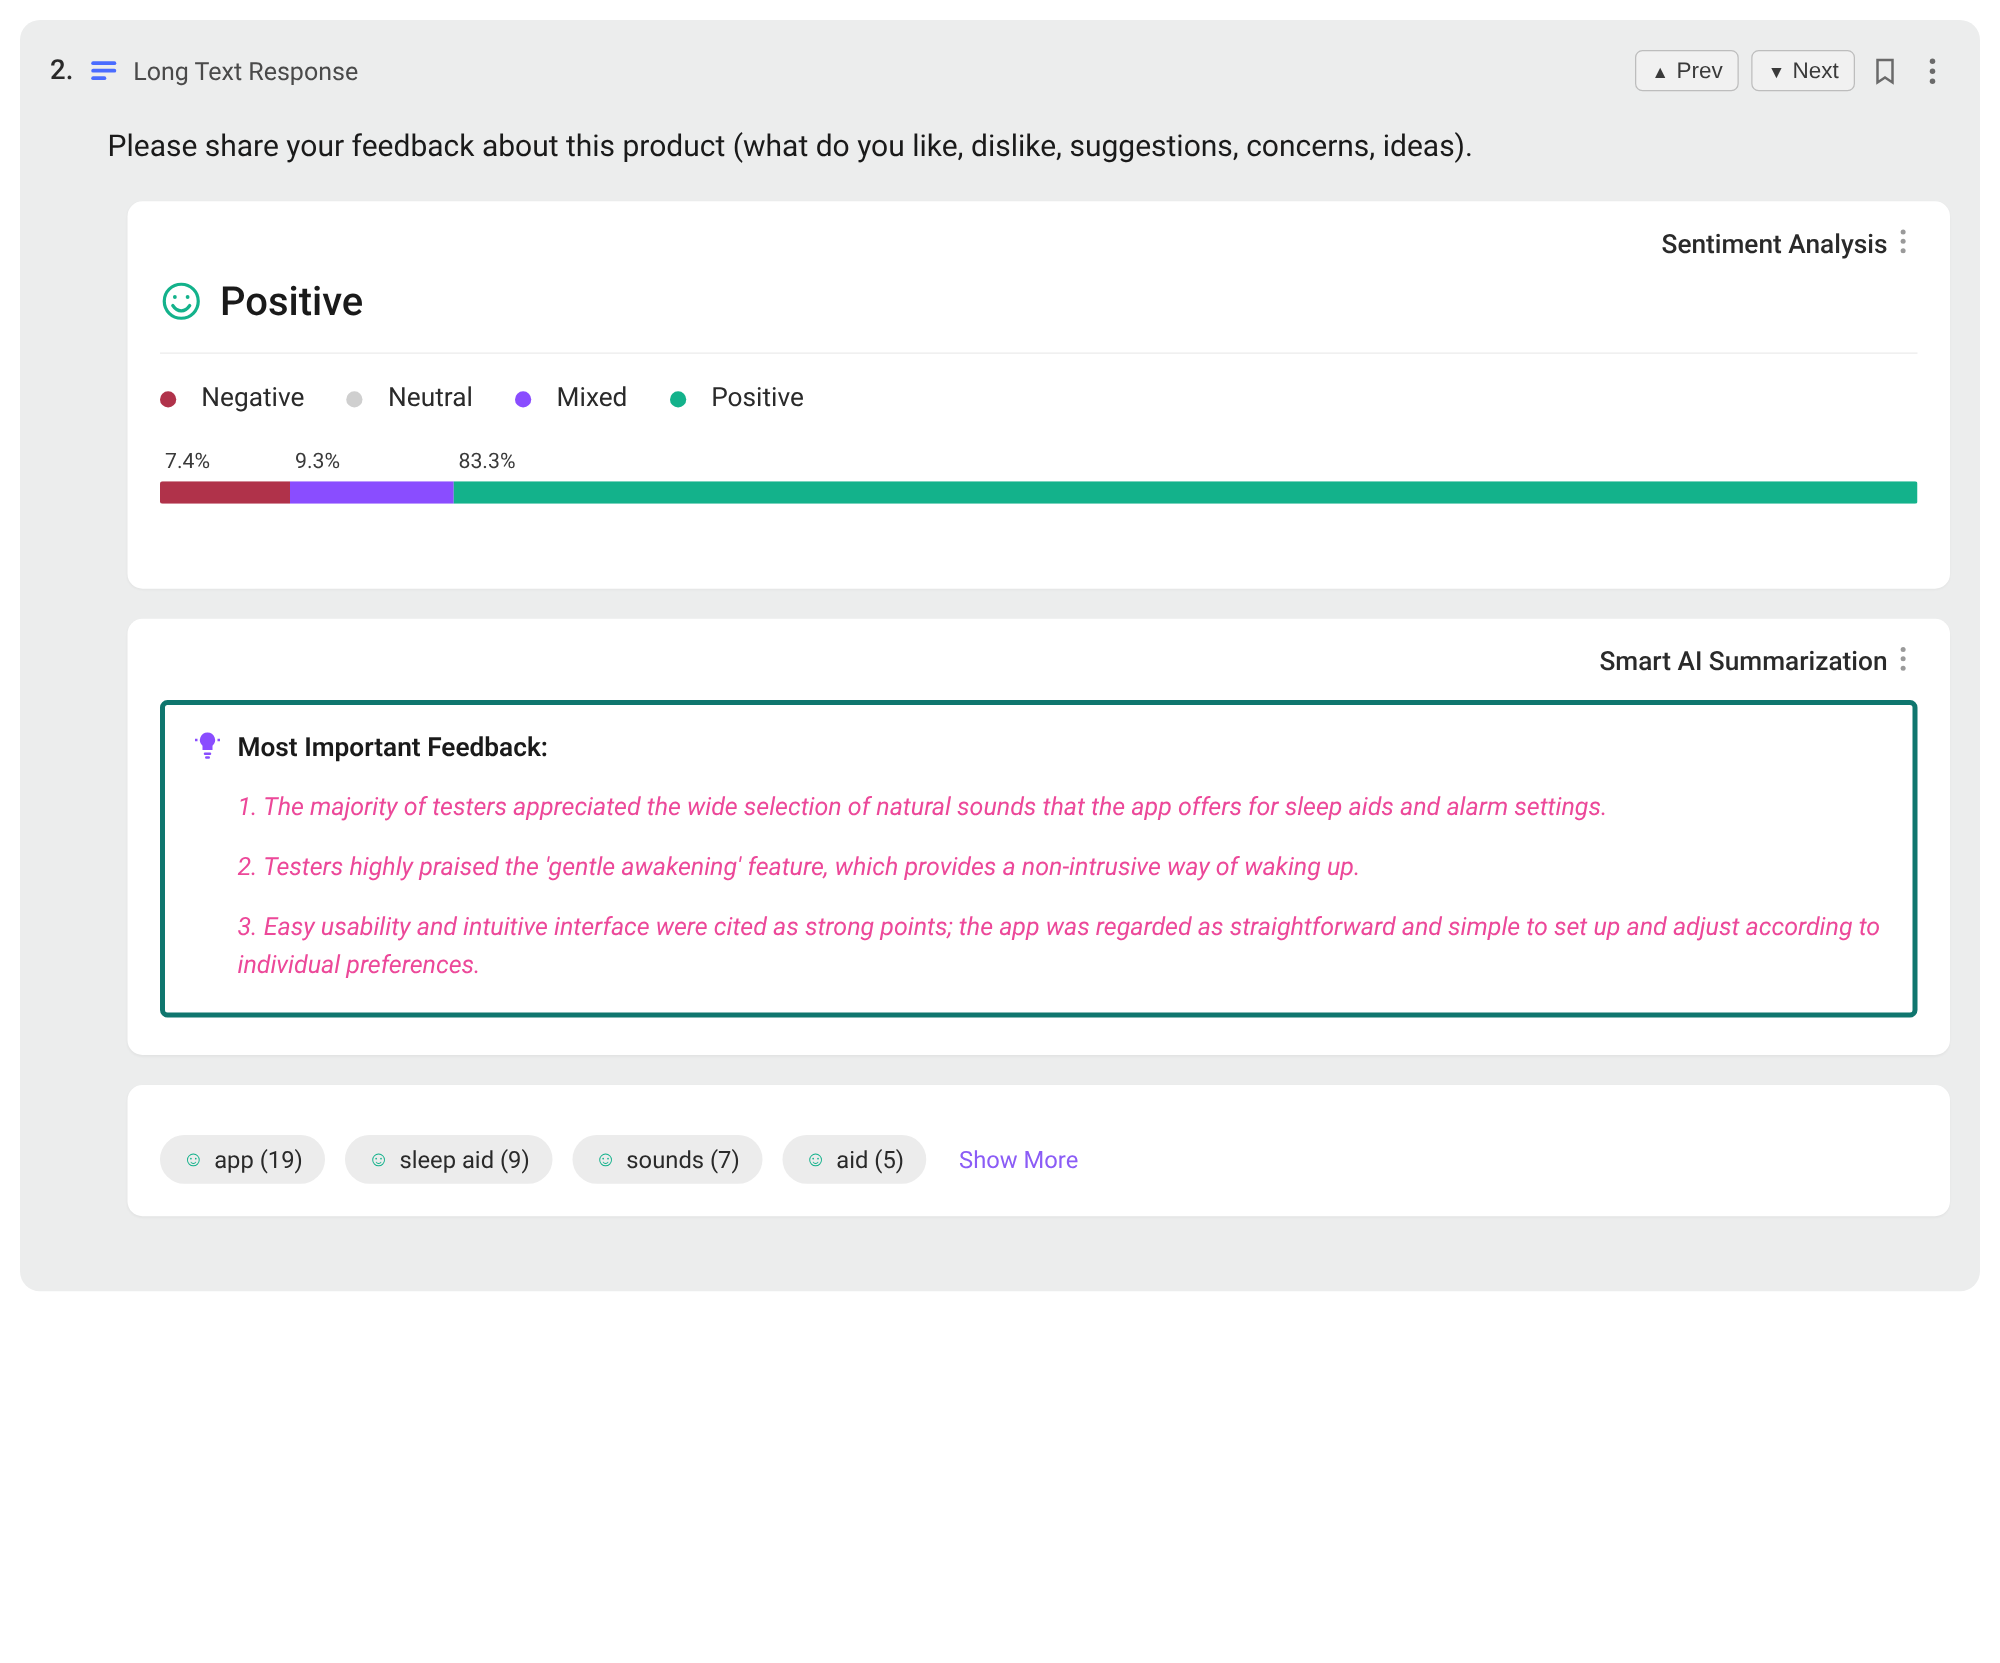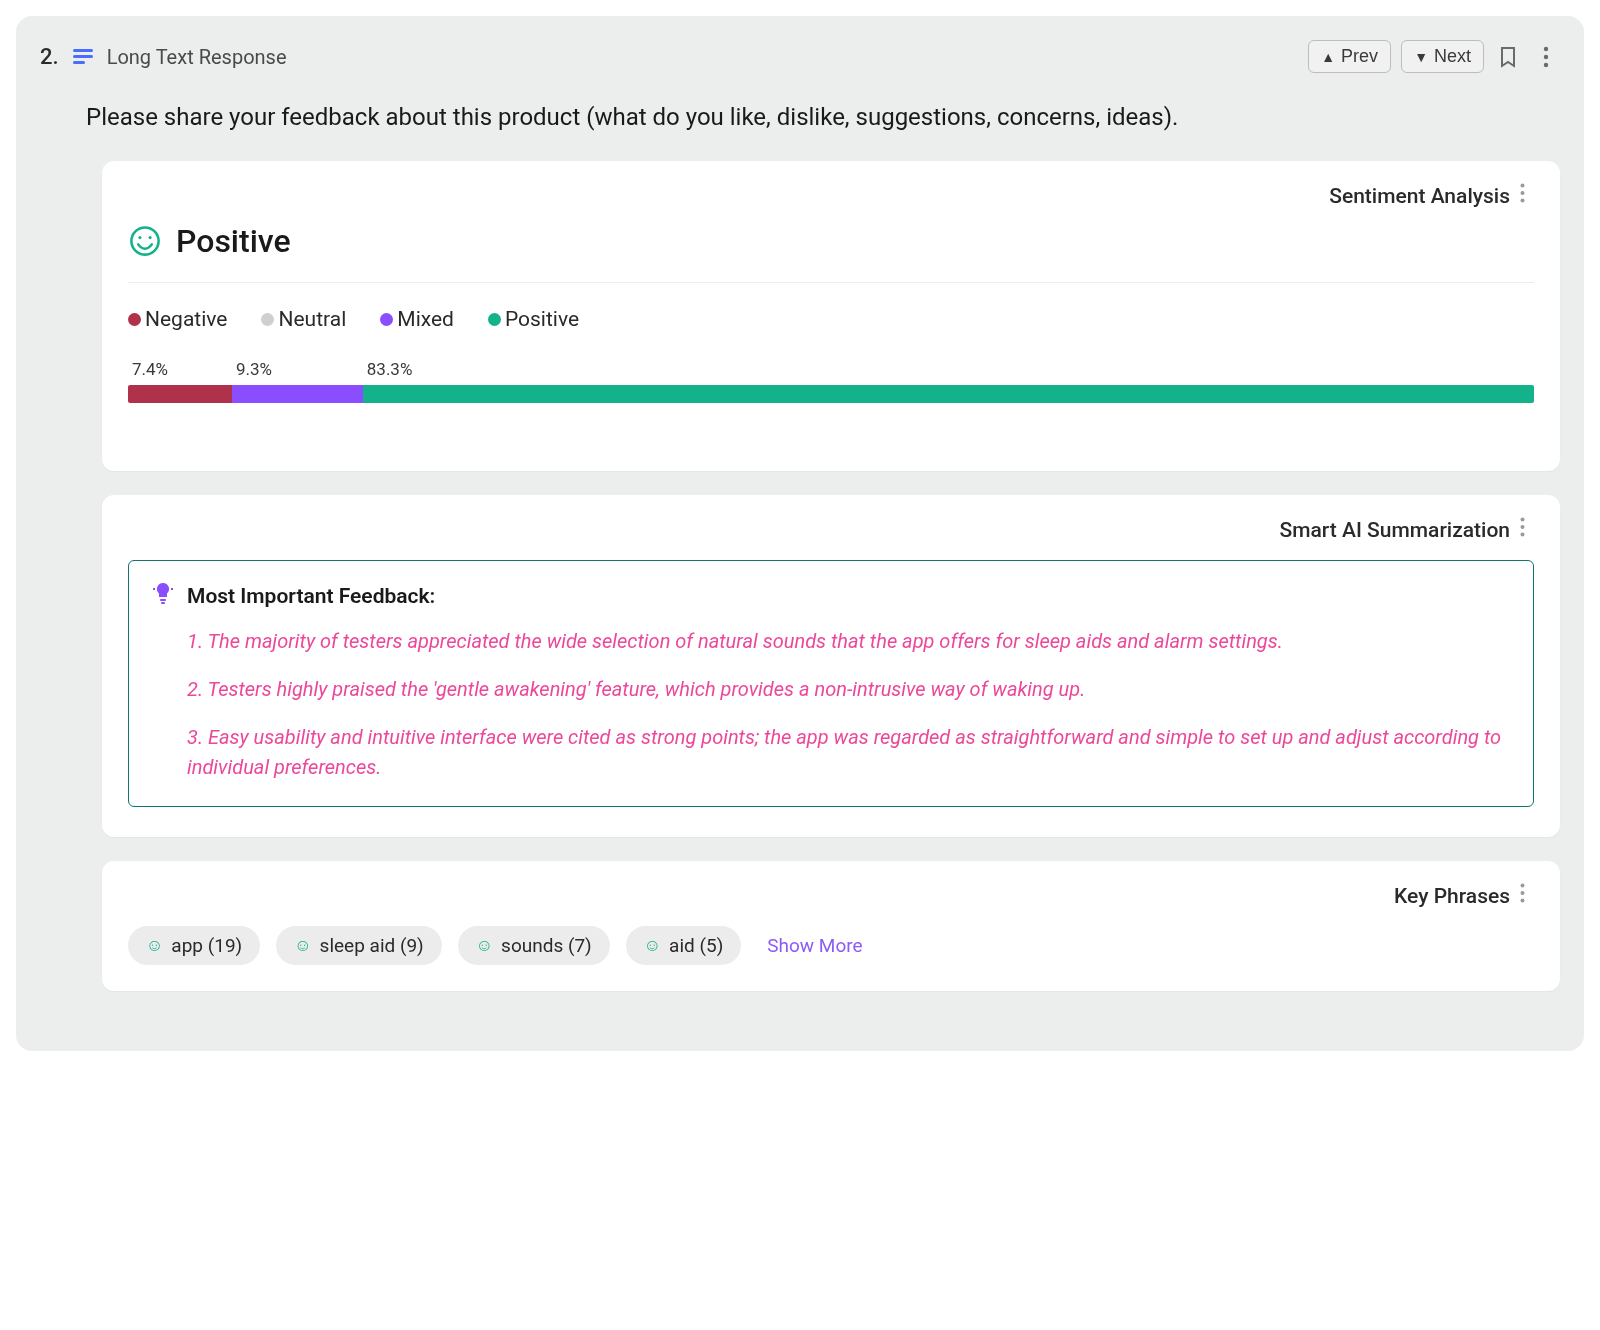--- a/index.html
+++ b/index.html
@@ -105,21 +105,21 @@
     font-weight: 500;
     color: #1a1a1a;
   }
   .legend {
     display: flex;
     gap: 34px;
     margin-top: 24px;
     margin-bottom: 16px;
   }
   .legend-item {
-    display: flex; align-items:center; gap:4px;
+    display: flex; align-items:center; gap:20px;
     font-size: 21px;
     color: #2a2a2a;
   }
   .dot { width:13px; height:13px; border-radius:50%; display:inline-block; }
   .bar-labels {
     display:flex;
     font-size:17px;
     color:#3a3a3a;
     margin-top: 28px;
     margin-bottom: 6px;
@@ -128,21 +128,21 @@
   .bar {
     display:flex;
     width:100%;
     height:18px;
     border-radius:2px;
     overflow:hidden;
     margin-bottom: 38px;
   }
   .bar-seg { height:100%; }
   .ai-body {
-    border: 1px solid #0f766e;
+    border: 4px solid #0f766e;
     border-radius: 6px;
     padding: 20px 24px 24px 24px;
     margin-top: 18px;
   }
   .ai-head {
     display:flex; align-items:center; gap:14px;
     font-size: 21px;
     font-weight: 600;
     color: #1a1a1a;
     margin-bottom: 16px;
@@ -306,30 +306,20 @@
       </div>
       <ul class="feedback-list">
         <li>1. The majority of testers appreciated the wide selection of natural sounds that the app offers for sleep aids and alarm settings.</li>
         <li>2. Testers highly praised the 'gentle awakening' feature, which provides a non-intrusive way of waking up.</li>
         <li>3. Easy usability and intuitive interface were cited as strong points; the app was regarded as straightforward and simple to set up and adjust according to individual preferences.</li>
       </ul>
     </div>
   </div>
 
   <div class="card kp-card">
-    <div class="card-header">
-      <span class="card-title">Key Phrases</span>
-      <span class="card-menu">
-        <svg width="5" height="20" viewBox="0 0 5 20" fill="#9a9a9a">
-            <circle cx="2.5" cy="2.5" r="2"></circle>
-            <circle cx="2.5" cy="10" r="2"></circle>
-            <circle cx="2.5" cy="17.5" r="2"></circle>
-          </svg>
-      </span>
-    </div>
     <div class="phrases">
       <span class="chip">
         <span class="mini-smile">☺</span>
         <span>app (19)</span>
       </span>
       <span class="chip">
         <span class="mini-smile">☺</span>
         <span>sleep aid (9)</span>
       </span>
       <span class="chip">

